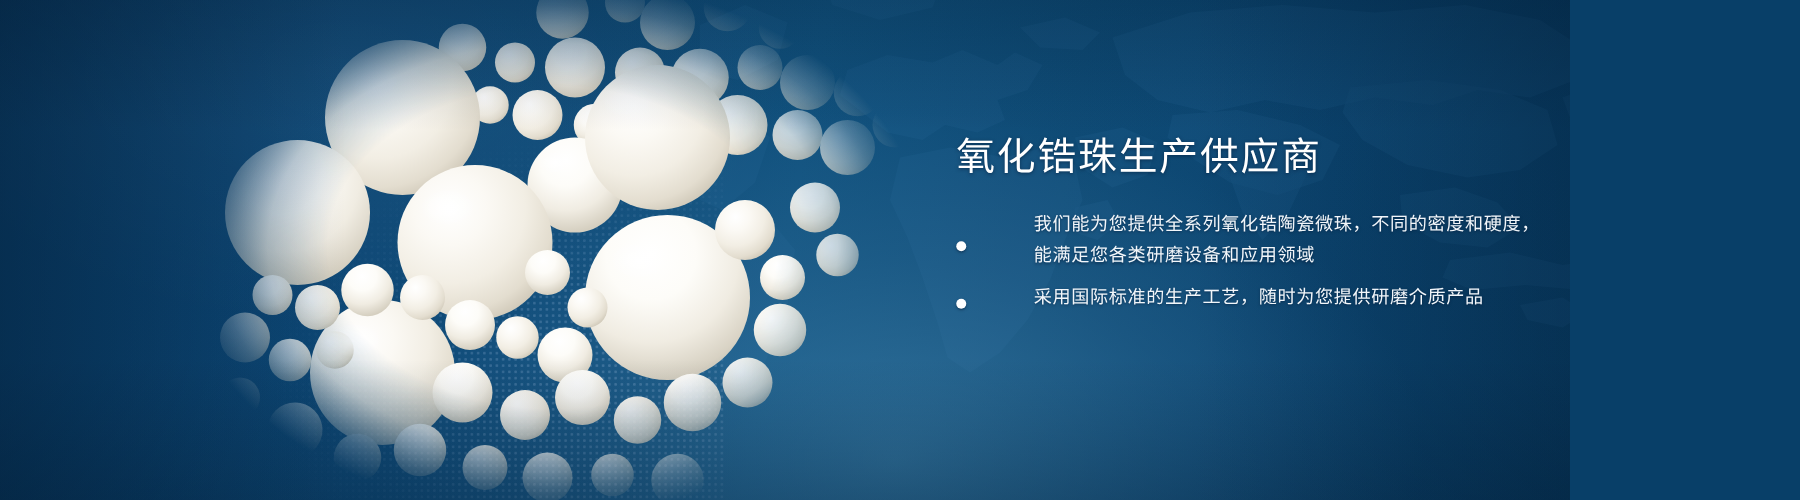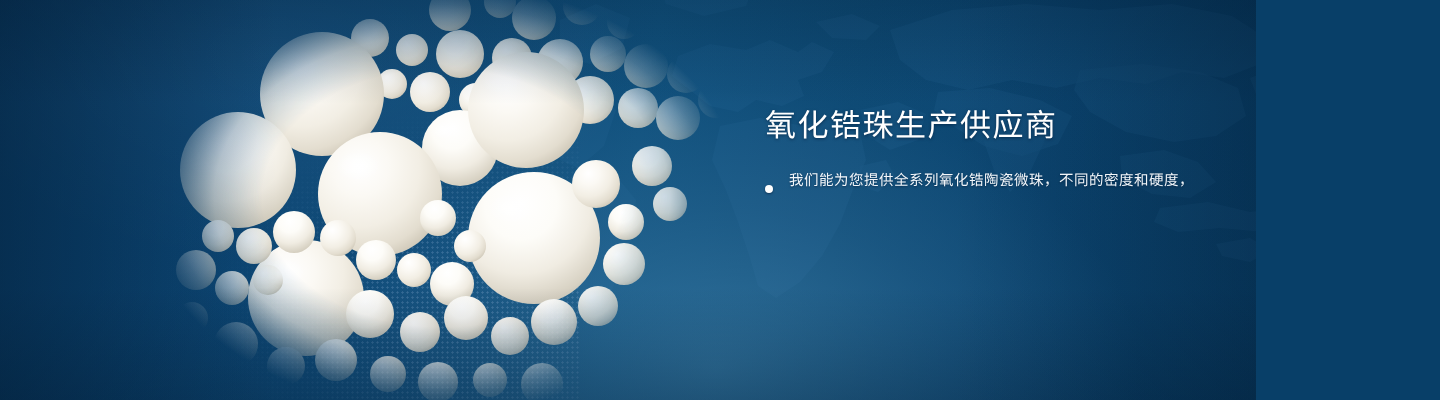--- a/index.html
+++ b/index.html
@@ -129,22 +129,23 @@
     white-space: nowrap;
   }
 
   .bullets {
     margin-top: 22px;
     list-style: none;
   }
 
   .bullet-row {
     display: flex;
-    align-items: flex-end;
+    align-items: center;
     margin-bottom: 8px;
+    gap: 38px;
   }
   .bullet-row:last-child { margin-bottom: 0; }
 
   .bullet-dot {
     flex: 0 0 auto;
     width: 8px;
     height: 8px;
     border-radius: 50%;
     background: #ffffff;
     margin-top: 8px;
@@ -332,21 +333,28 @@
   <div class="copy">
 
     <h1 class="headline">氧化锆珠生产供应商</h1>
 
     <ul class="bullets">
 
       <li class="bullet-row">
         <span class="bullet-dot"></span>
         <span class="bullet-text">
           <span>我们能为您提供全系列氧化锆陶瓷微珠，不同的密度和硬度，</span>
+          <span class="l2">能满足您各类研磨设备和应用领域</span>
         </span>
       </li>
 
 
+      <li class="bullet-row">
+        <span class="bullet-dot"></span>
+        <span class="bullet-text">
+          <span>采用国际标准的生产工艺，随时为您提供研磨介质产品</span>
+        </span>
+      </li>
 
     </ul>
   </div>
 
 </div>
 
 </body></html>

